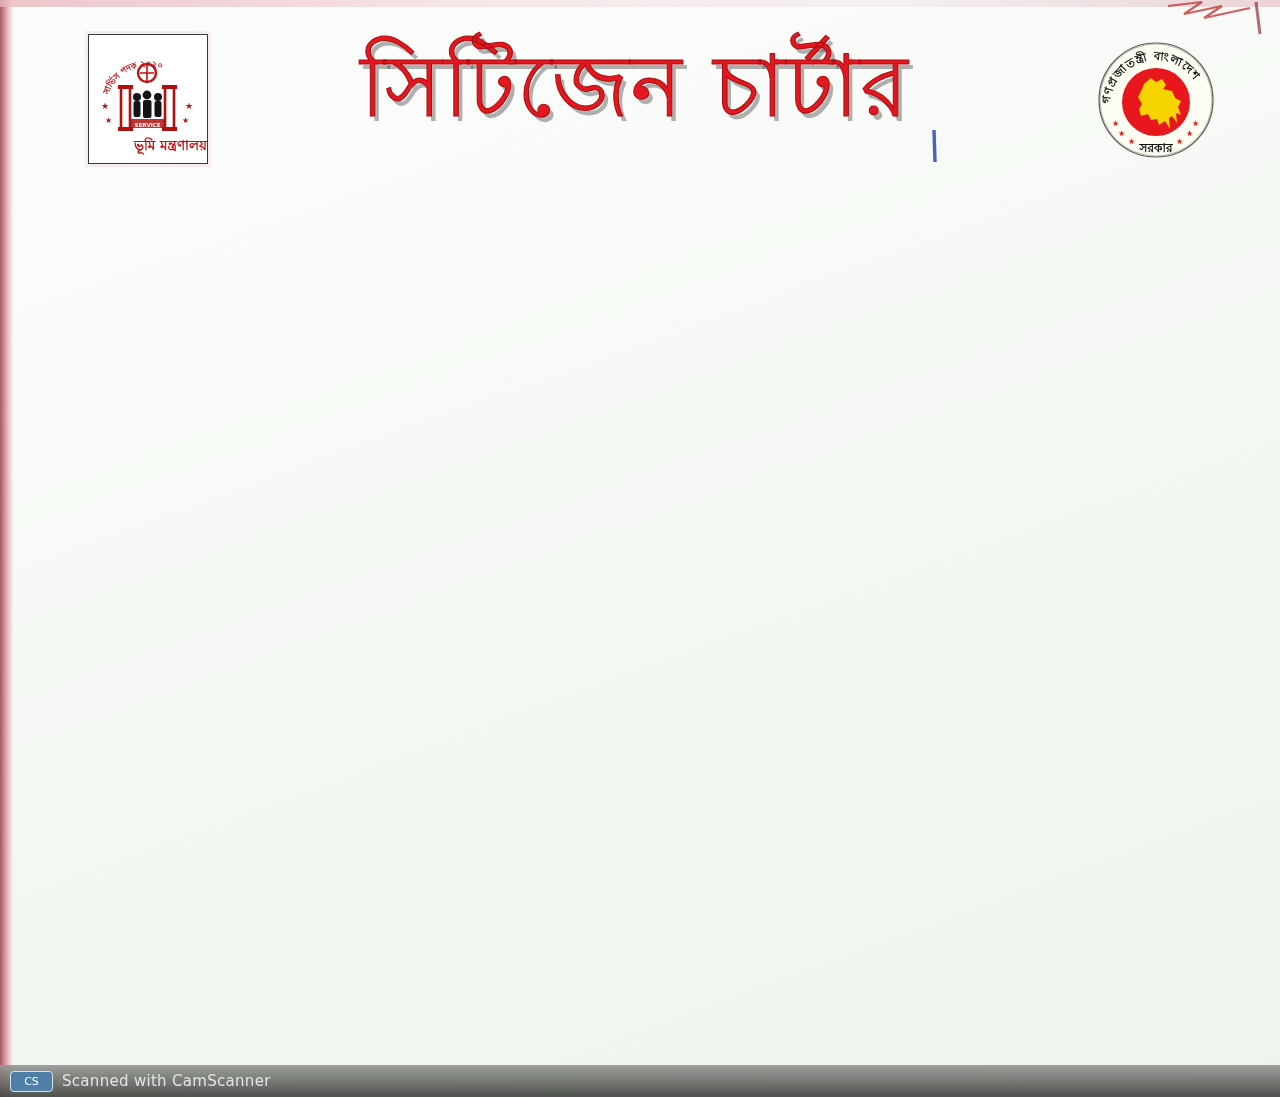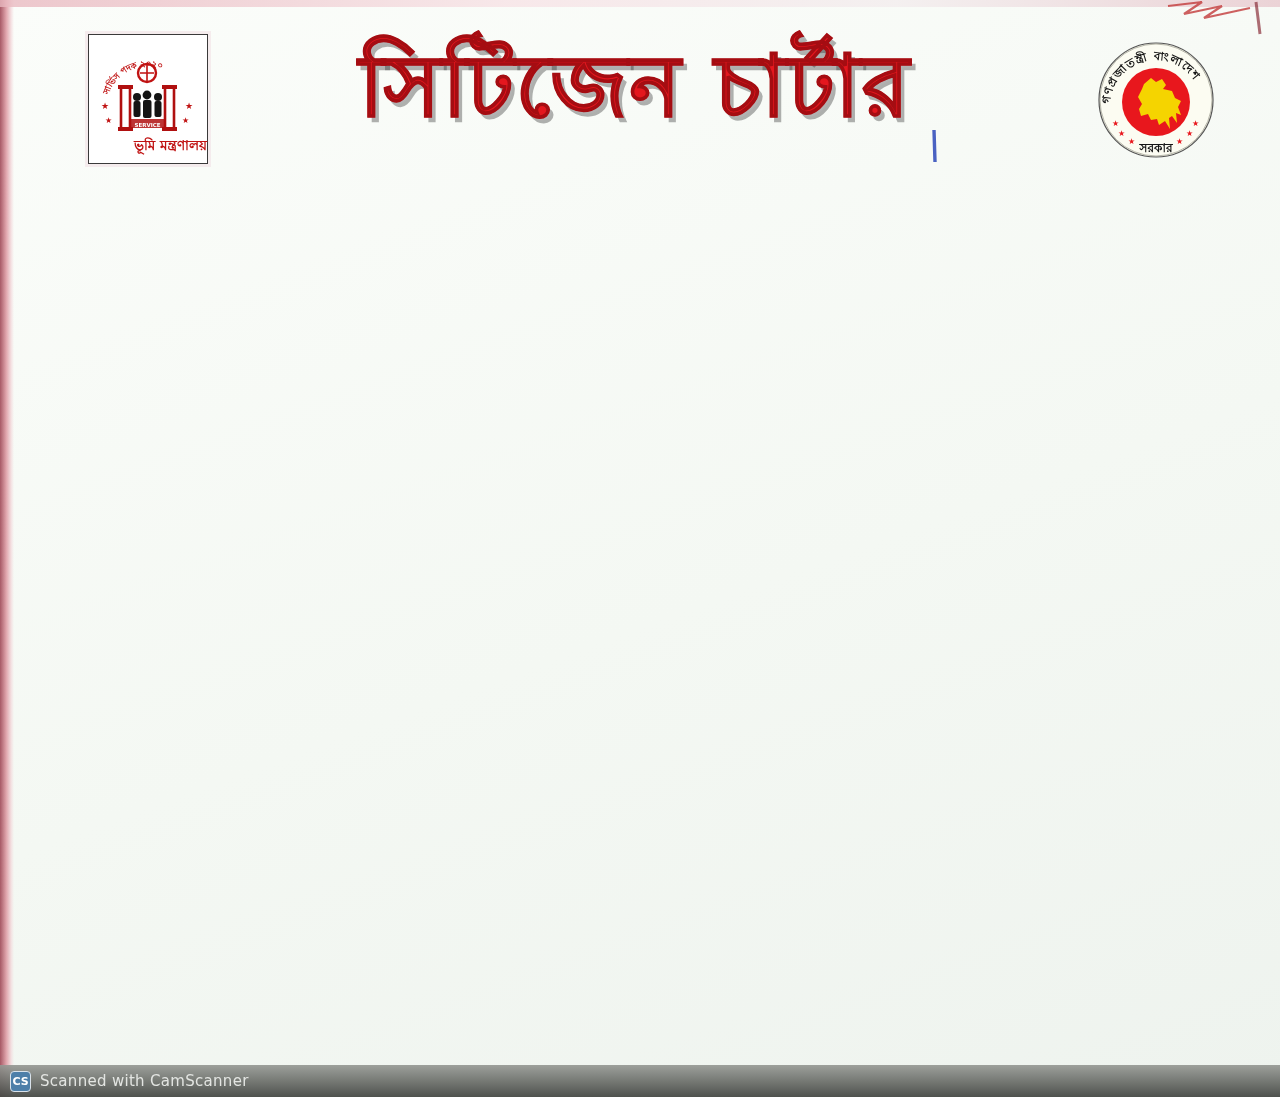--- a/index.html
+++ b/index.html
@@ -26,21 +26,21 @@
 
   
   .header { position:relative; height:212px; }
   .logo-box {
     position:absolute; left:88px; top:34px; width:120px; height:130px;
     background:#fff; border:1.5px solid #3a3a3a;
     box-shadow:0 0 0 3px rgba(240,220,225,.5);
   }
   .main-title {
     position:absolute; left:240px; right:250px; top:28px;
-    text-align:center; font-size:86px; font-weight:700; color:#e4171e;
+    text-align:center; font-size:86px; font-weight:400; color:#e4171e;
     letter-spacing:2px; line-height:1.35; white-space:nowrap;
     -webkit-text-stroke:1px #a50d12;
     text-shadow:4px 5px 0 rgba(35,35,35,.35), 2px 2px 0 rgba(255,255,255,.9);
   }
   .govt-seal { position:absolute; right:64px; top:40px; width:120px; height:120px; }
 
   
   table.charter {
     margin:2px 28px 0 30px; width:1222px;
     border-collapse:collapse; table-layout:fixed;
@@ -96,22 +96,22 @@
     font-size:15.3px; font-weight:700; color:#0d0d0d; line-height:1.72;
   }
 
   
   .scan-bar {
     position:absolute; left:0; right:0; bottom:0; height:32px;
     background:linear-gradient(180deg,rgba(150,153,148,.92),rgba(70,73,69,.95));
     display:flex; align-items:center; gap:9px; padding-left:10px;
   }
   .cs-badge {
-    width:21px; height:21px; border-radius:4px; background:#4d7fa9;
-    color:#fff; font-size:11px; font-weight:700;
+    width:43px; height:21px; border-radius:4px; background:#4d7fa9;
+    color:#fff; font-size:11px; font-weight:400;
     display:flex; align-items:center; justify-content:center;
     border:1px solid #d9e2ea;
   }
   .scan-text { color:#e3e5e2; font-size:15px; letter-spacing:.3px; }
 </style>
 </head>
 <body>
 
 <div class="paper"></div>
 <div class="edge-left"></div>

